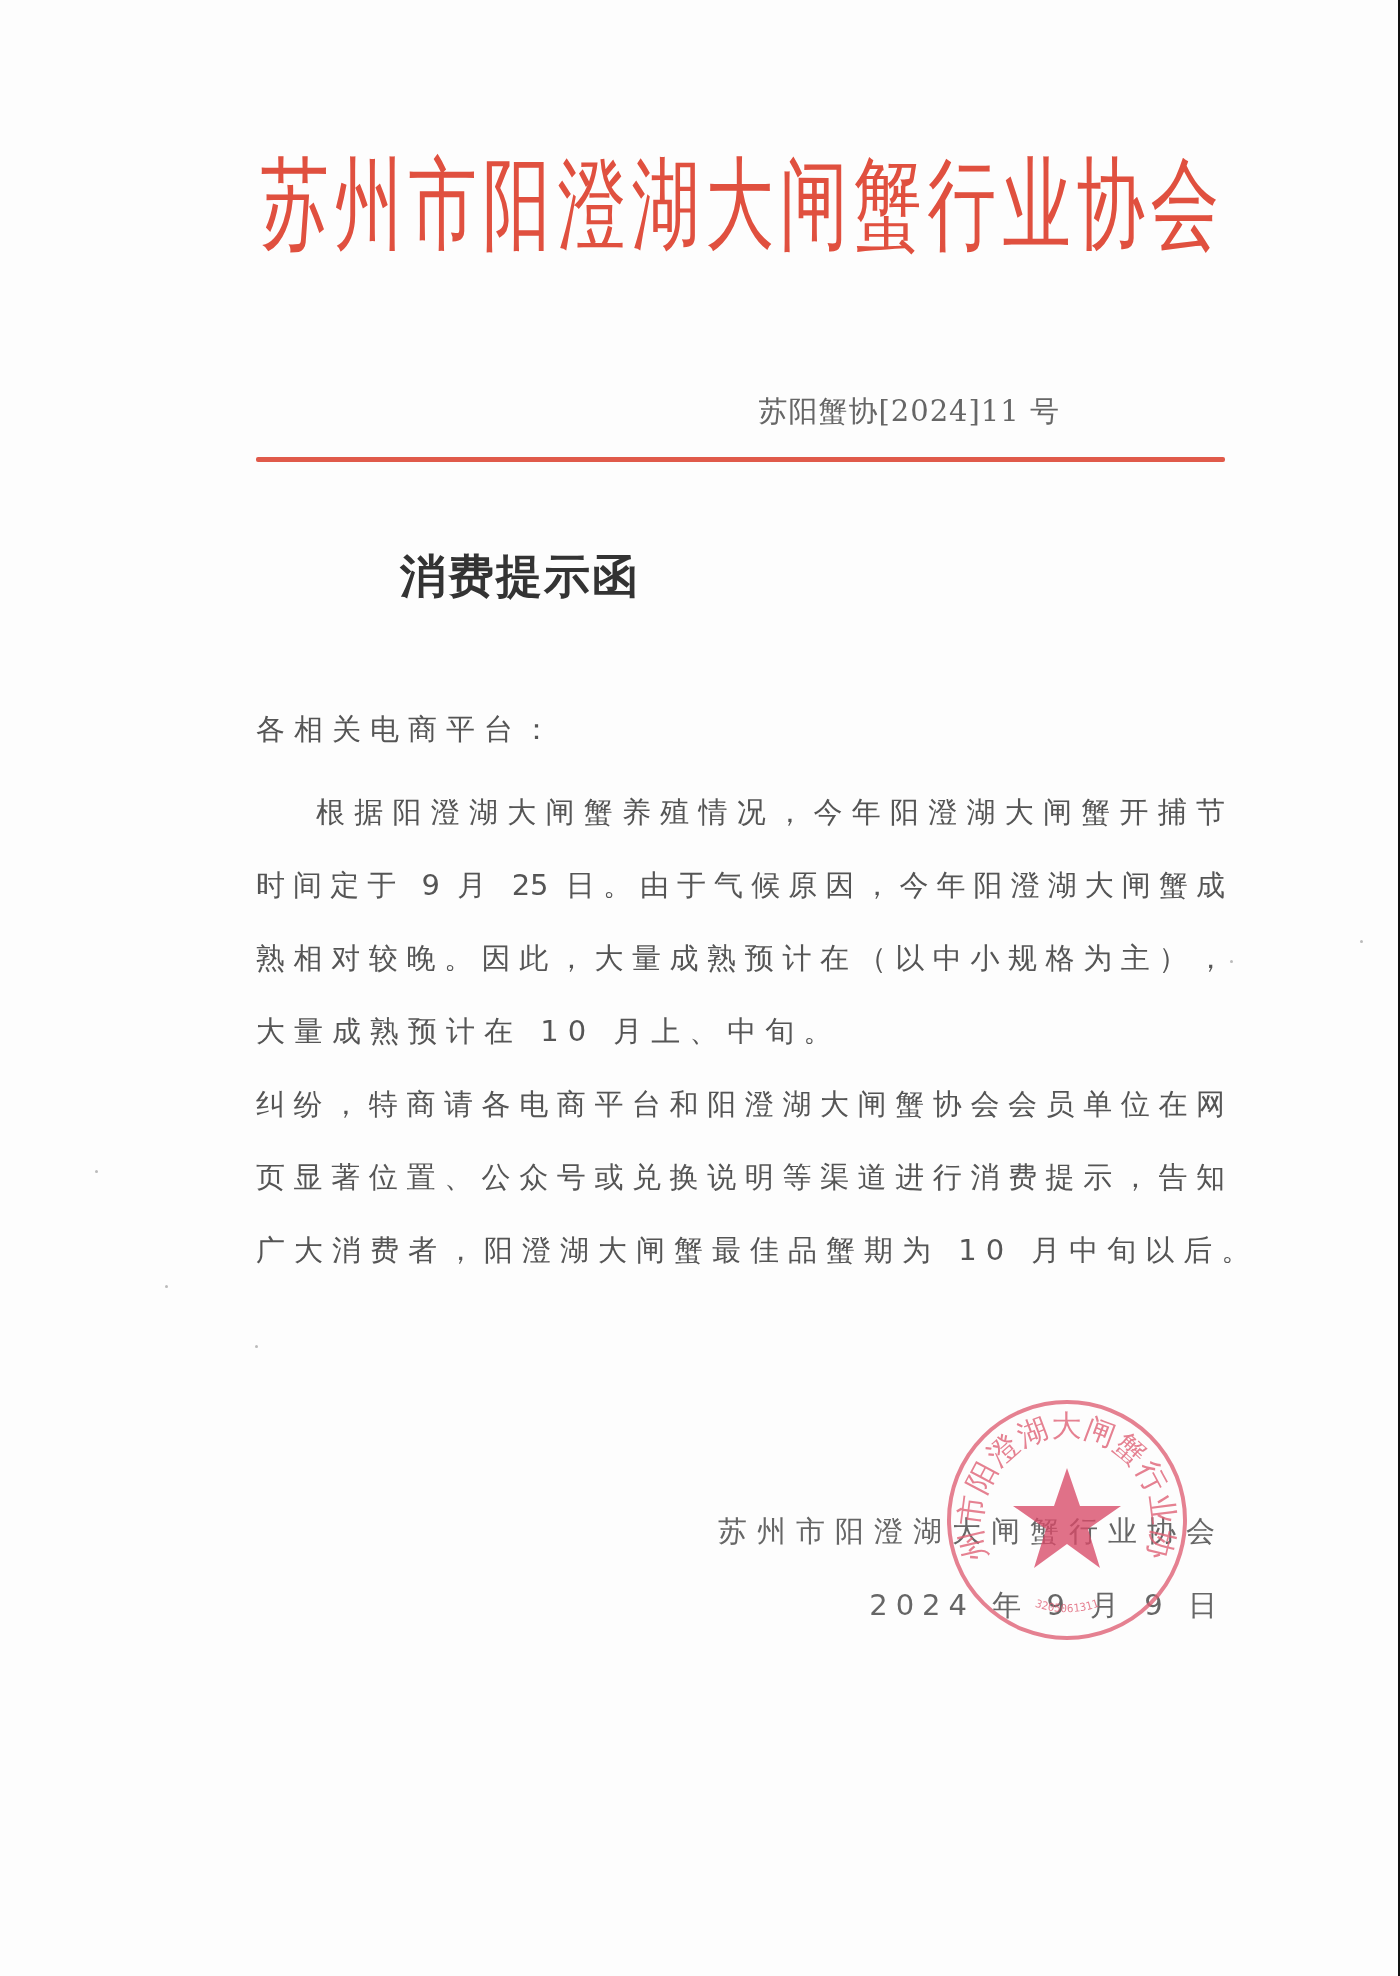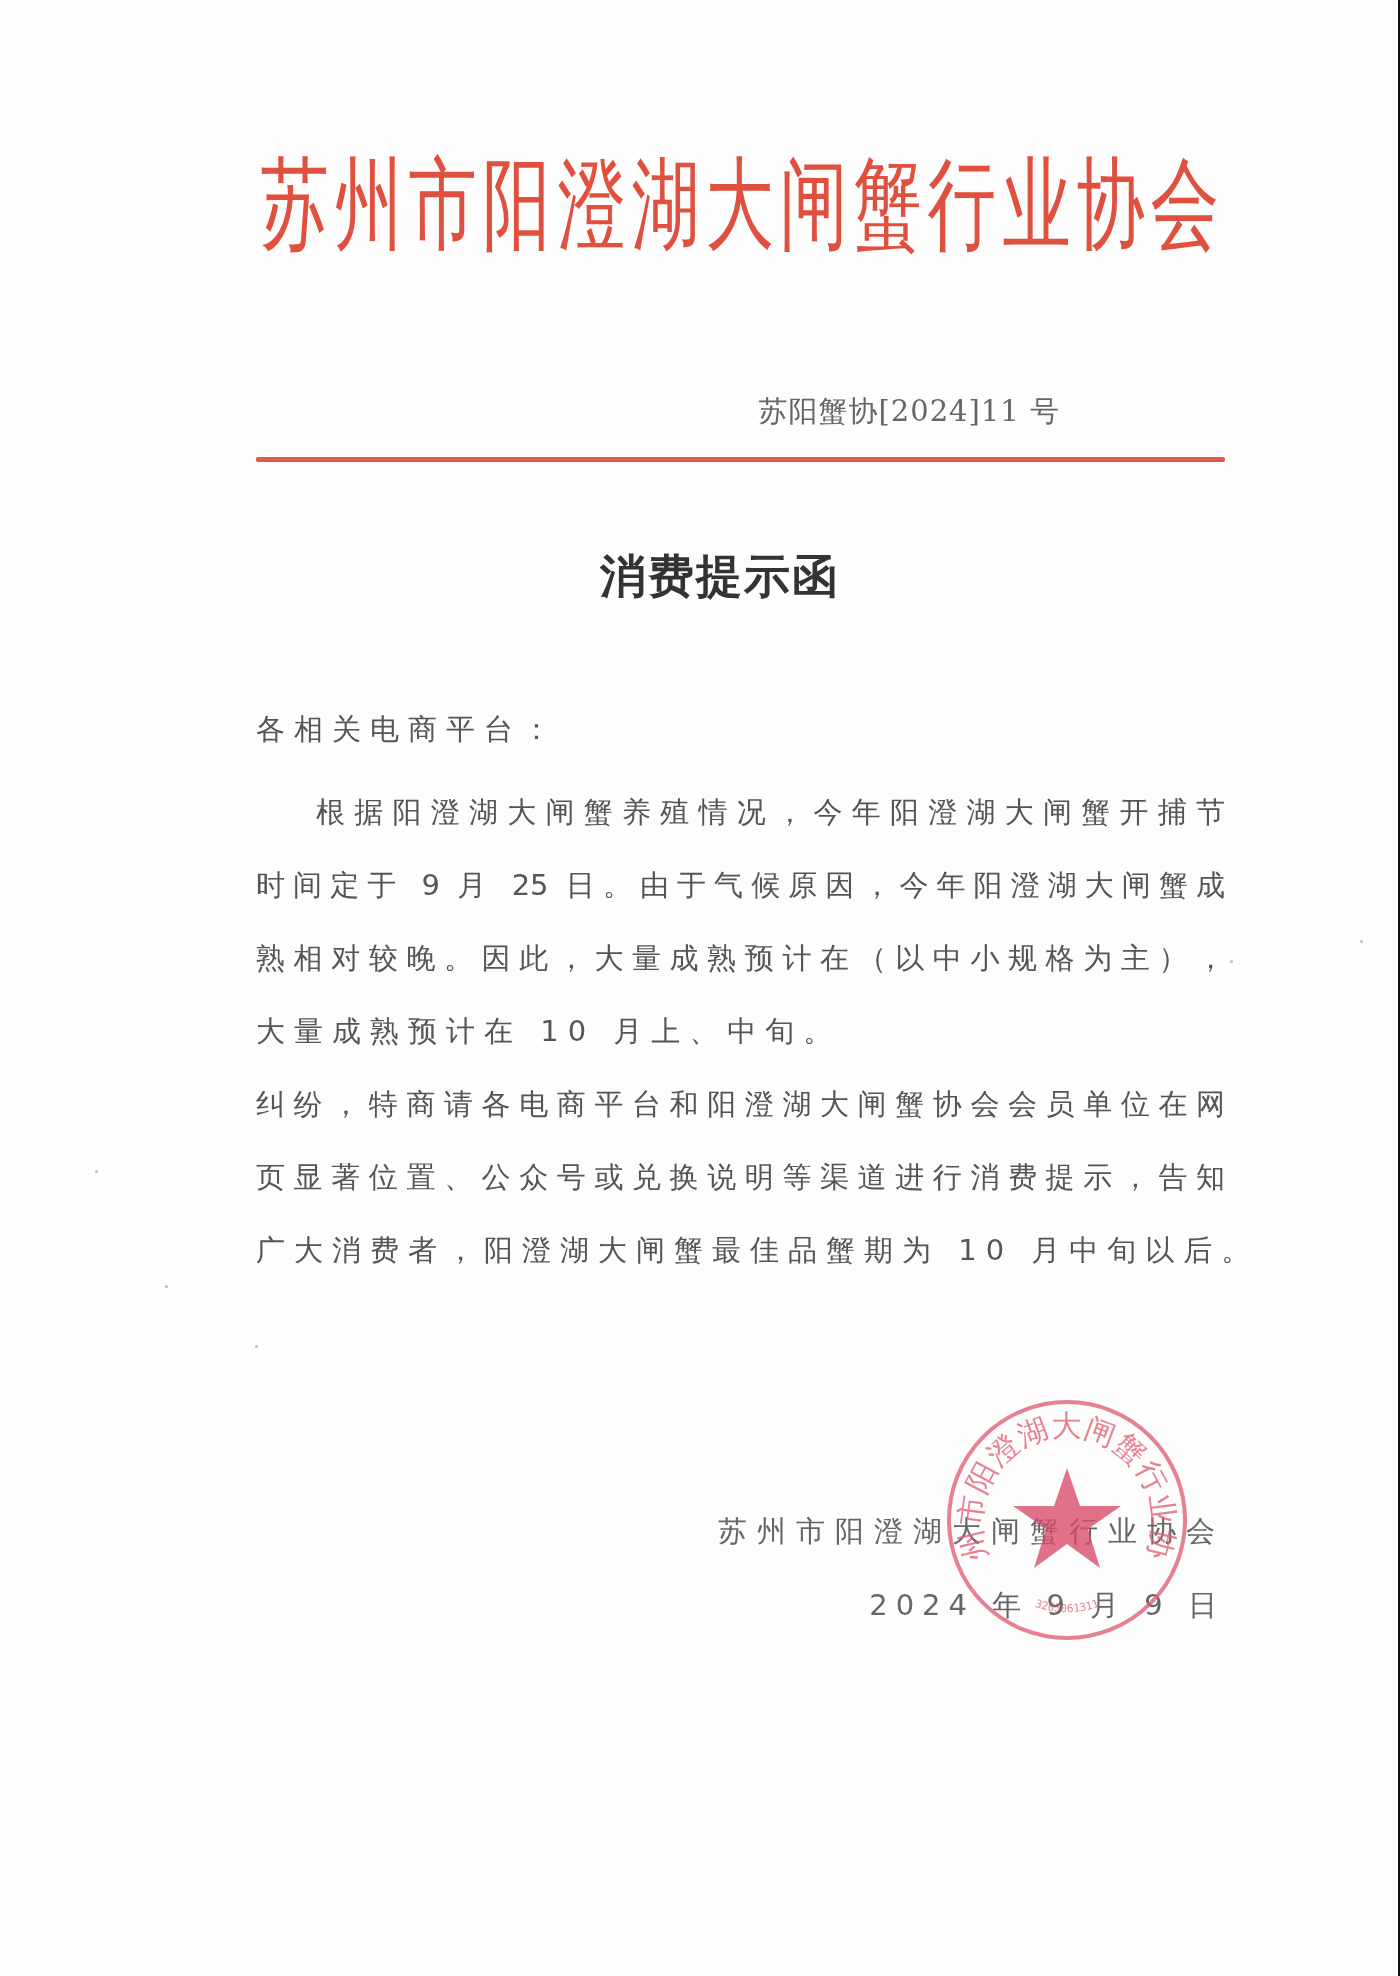--- a/index.html
+++ b/index.html
@@ -19,21 +19,21 @@
   }
   .doc-number {
     position: absolute; left: 400px; width: 660px; top: 392px; text-align: right;
     font-size: 29px; color: #666; letter-spacing: 1px; font-family: "DejaVu Serif", serif;
   }
   .red-rule {
     position: absolute; left: 256px; top: 457px; width: 969px; height: 5px;
     background: #e05a4a; border-radius: 2px;
   }
   .subject {
-    position: absolute; left: 400px; width: 640px; top: 546px; text-align: center;
+    position: absolute; left: 400px; width: 640px; top: 546px; 
     font-size: 46px; font-weight: bold; color: #333; letter-spacing: 2px;
     font-family: "DejaVu Serif", "Liberation Serif", serif;
   }
   .body { position: absolute; left: 256px; top: 706px; width: 969px; color: #555;
     font-family: "DejaVu Sans", "Liberation Sans", sans-serif; font-size: 29px; }
   .line { height: 73px; line-height: 46px; white-space: nowrap;
     text-align: justify; text-align-last: justify; }
   .line.short { text-align-last: left; letter-spacing: 9px; }
   .line.indent { padding-left: 60px; margin-top: 10px; }
   .sig { position: absolute; right: 175px; color: #666; font-size: 29px;

